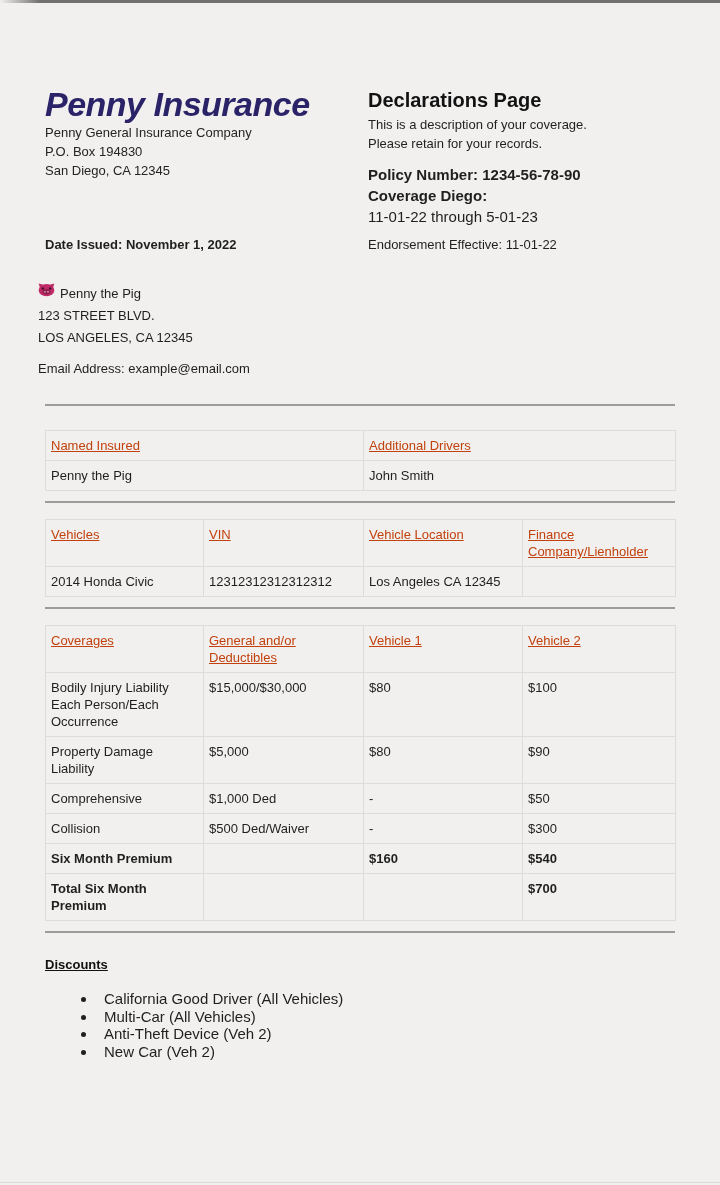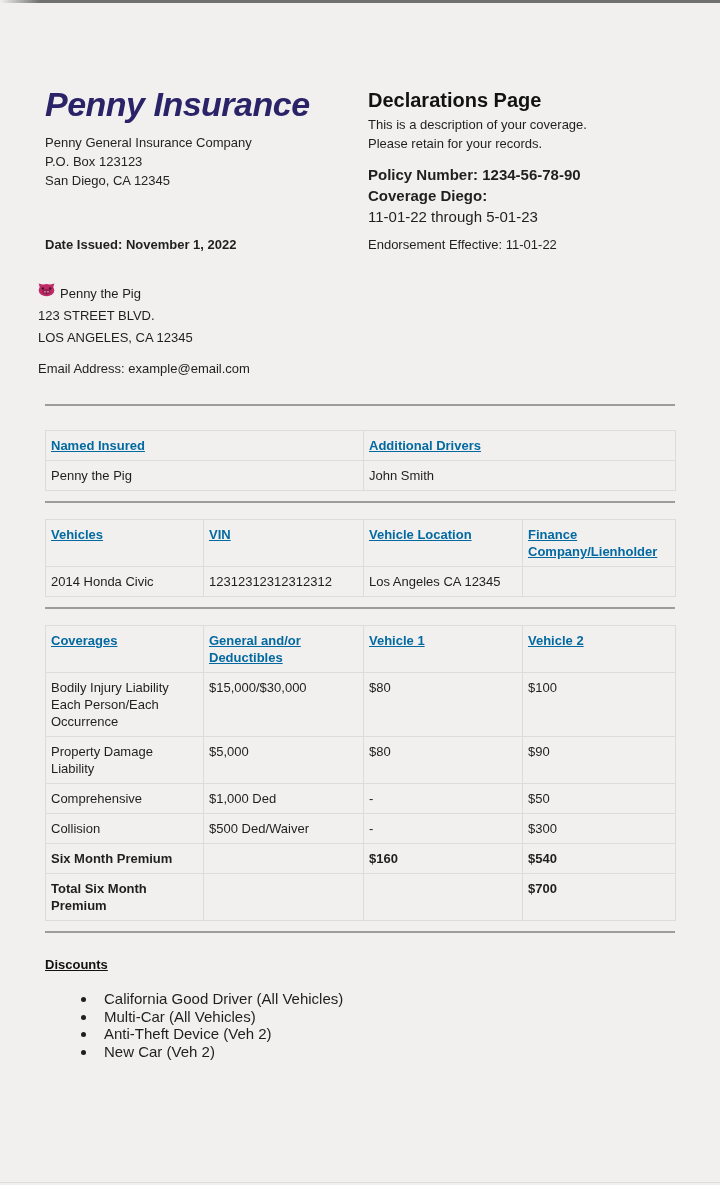--- a/index.html
+++ b/index.html
@@ -22,21 +22,21 @@
 
   .page { padding: 86px 45px 0 45px; }
 
   
   .header { display: flex; }
   .header-left { width: 323px; flex: none; }
   .logo {
     font-size: 34px; font-weight: 700; font-style: italic;
     color: #2b2368; letter-spacing: -0.5px; line-height: 36px;
   }
-  .company-lines { margin-top: 11px; font-size: 13px; line-height: 19px; color: #242424; }
+  .company-lines { margin-top: 1px; font-size: 13px; line-height: 19px; color: #242424; }
   .header-right { flex: 1; padding-top: 2px; }
   .decl-title { font-size: 20px; font-weight: 700; color: #121212; line-height: 24px; }
   .decl-desc { margin-top: 3px; font-size: 13px; line-height: 19px; }
   .policy-block { margin-top: 11px; font-size: 15px; line-height: 21px; }
   .policy-block .b { font-weight: 700; }
 
   
   .date-row { display: flex; margin-top: 10px; font-size: 13px; }
   .date-row .left { width: 323px; flex: none; font-weight: bold; }
 
@@ -52,21 +52,21 @@
   .rule-mid { margin-top: 10px; }
 
   
   table { border-collapse: collapse; width: 630px; table-layout: fixed; }
   td {
     border: 1px solid #dcdcdb;
     font-size: 13px; line-height: 17px;
     padding: 6px 8px 6px 5px;
     vertical-align: top;
   }
-  .hdr { font-weight: 700; text-decoration: underline; color: #0369a1; }
+  .hdr { font-weight: 400; text-decoration: underline; color: #c2410c; }
   .bold { font-weight: 700; }
   .tbl { margin-top: 24px; }
   .tbl-tight { margin-top: 16px; }
 
   
   .discounts { margin-top: 24px; }
   .discounts-title { font-size: 13px; font-weight: 700; text-decoration: underline; color: #111; }
   .discounts-list { margin-top: 18px; padding-left: 52px; font-size: 15px; }
   .discounts-list li { line-height: 17.5px; padding-left: 7px; }
 </style>
@@ -75,21 +75,21 @@
 
 <div class="top-edge"></div>
 
 <div class="page">
 
   <div class="header">
     <div class="header-left">
       <div class="logo">Penny Insurance</div>
       <div class="company-lines">
         <div>Penny General Insurance Company</div>
-        <div>P.O. Box 123123</div>
+        <div>P.O. Box 194830</div>
         <div>San Diego, CA 12345</div>
       </div>
     </div>
     <div class="header-right">
       <div class="decl-title">Declarations Page</div>
       <div class="decl-desc">
         <div>This is a description of your coverage.</div>
         <div>Please retain for your records.</div>
       </div>
       <div class="policy-block">

